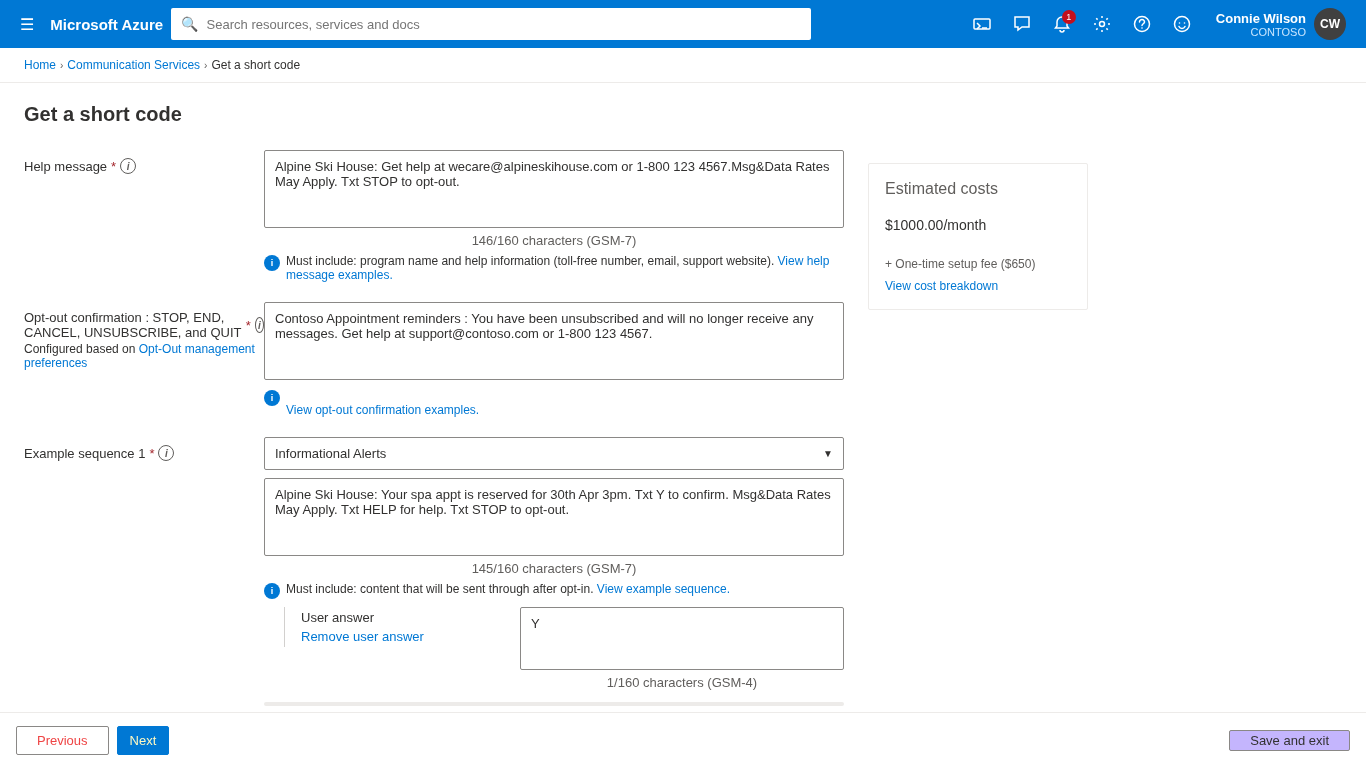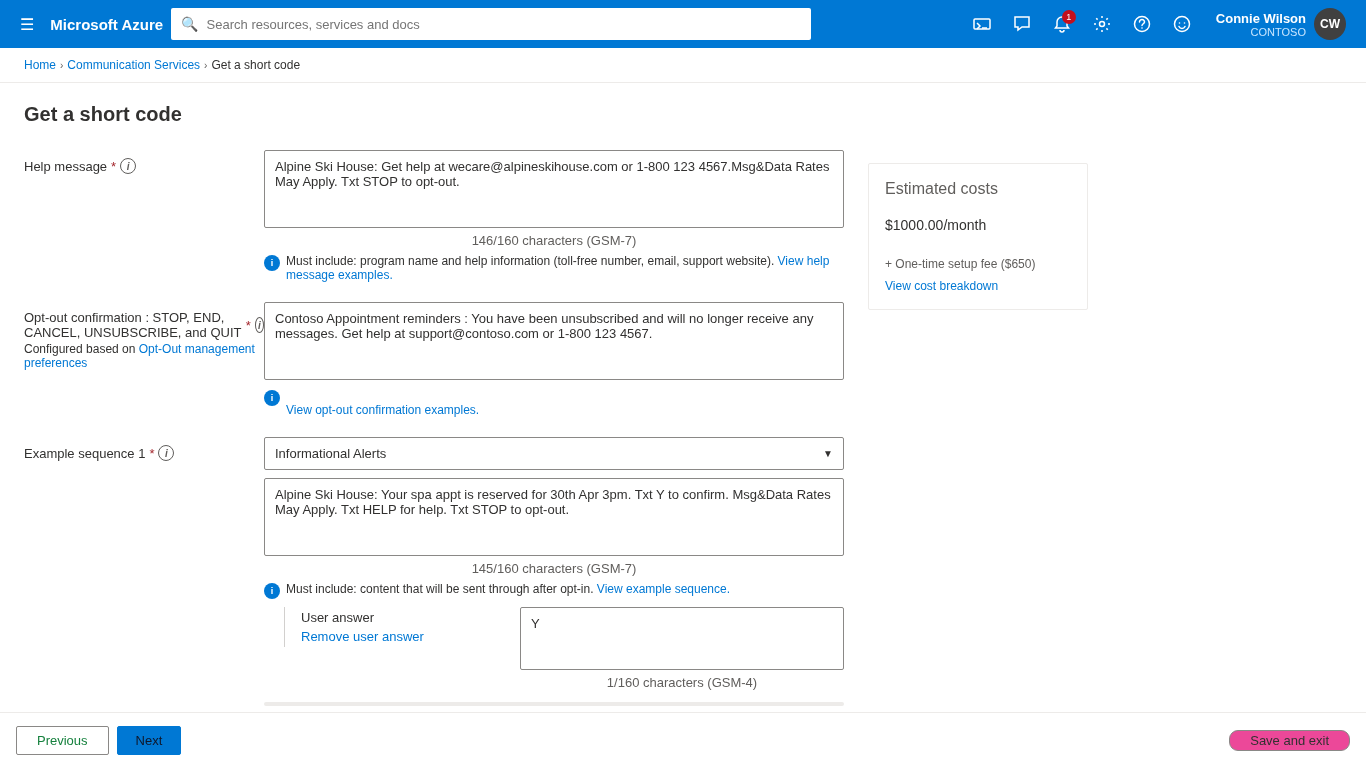--- a/index.html
+++ b/index.html
@@ -187,31 +187,31 @@
       height: 56px;
       background: #fff;
       border-top: 1px solid #edebe9;
       display: flex;
       align-items: center;
       padding: 0 16px;
       gap: 8px;
       z-index: 100;
     }
     .btn-prev {
-      border: 1px solid #8a8886; background: #fff; color: #15803d;
+      border: 1px solid #8a8886; background: #fff; color: #ef4444;
       padding: 6px 20px; font-size: 13px; cursor: pointer; border-radius: 2px;
     }
     .btn-next {
-      background: #0078d4; color: #0f172a; border: 1px solid #0078d4;
-      padding: 6px 18px; font-size: 13px; cursor: pointer; border-radius: 2px;
+      background: #0078d4; color: #fef9c3; border: 1px solid #0078d4;
+      padding: 6px 12px; font-size: 13px; cursor: pointer; border-radius: 2px;
     }
     .btn-save {
       margin-left: auto;
-      border: 1px solid #8a8886; background: #ec4899; color: #323130;
-      padding: 2px 20px; font-size: 13px; cursor: pointer; border-radius: 9px;
+      border: 1px solid #8a8886; background: #c4b5fd; color: #323130;
+      padding: 2px 20px; font-size: 13px; cursor: pointer; border-radius: 2px;
     }
 
     
     .scroll-hint {
       width: 100%; height: 4px; background: #edebe9; margin-top: 12px; border-radius: 2px;
     }
   </style>
 </head>
 <body>
 

